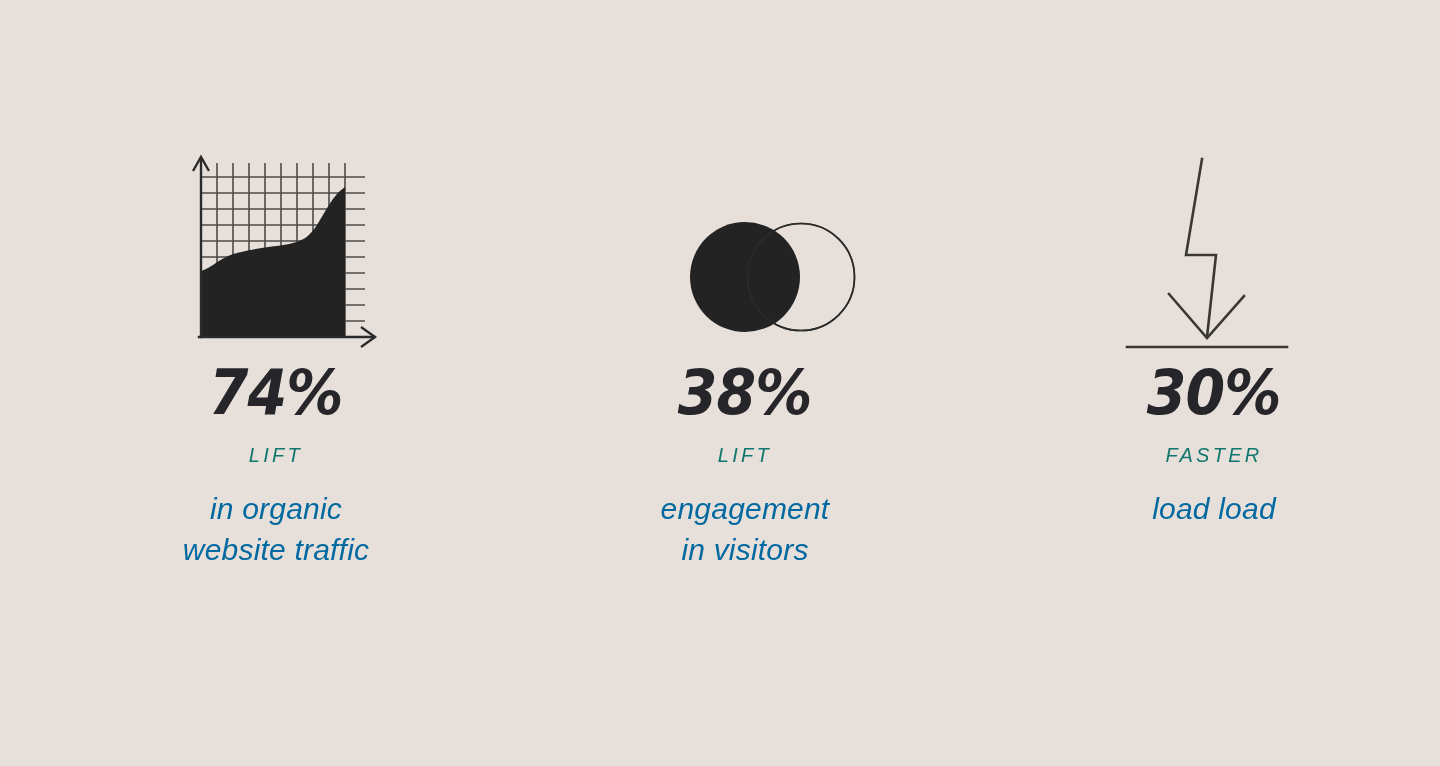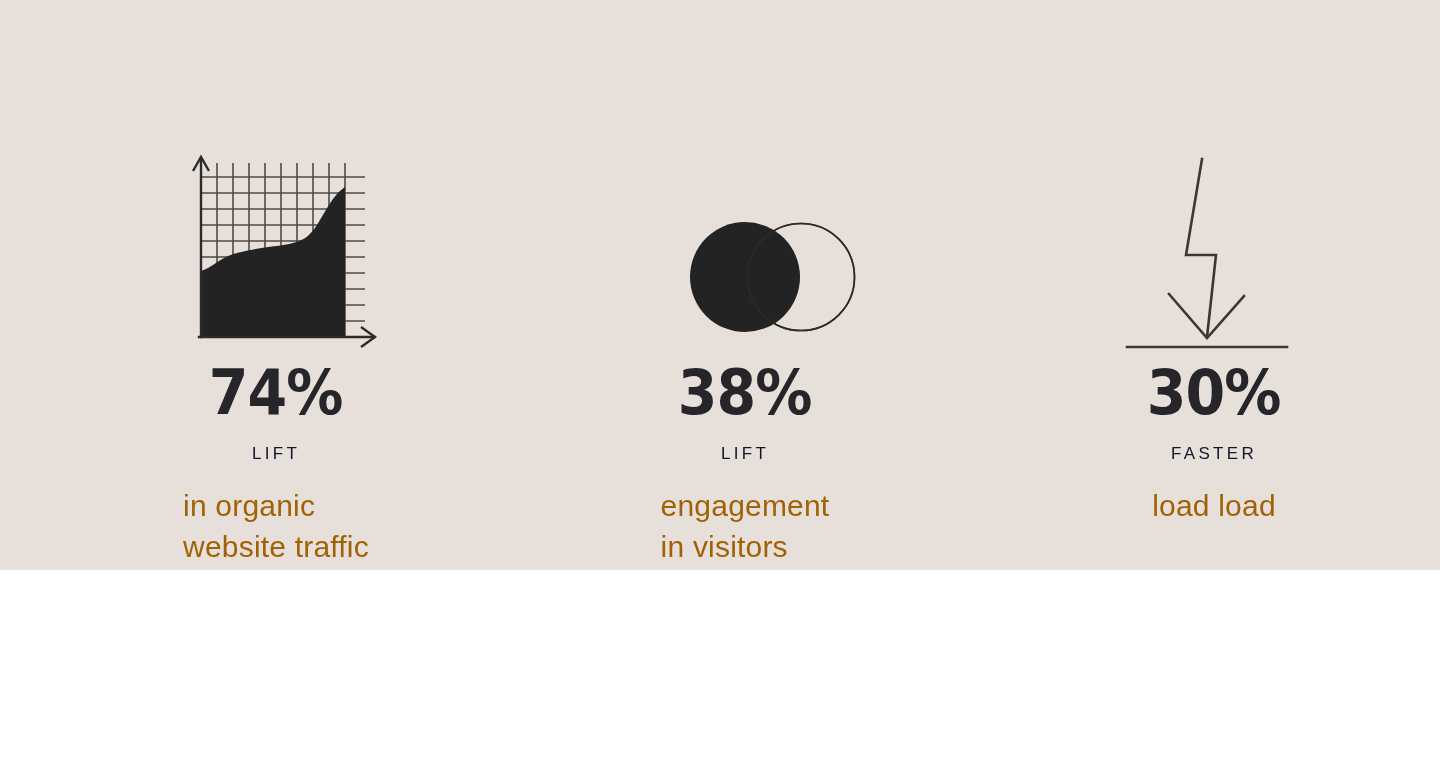--- a/index.html
+++ b/index.html
@@ -11,23 +11,24 @@
     width: 1440px;
     height: 766px;
     overflow: hidden;
     font-family: "Liberation Sans", sans-serif;
     -webkit-font-smoothing: antialiased;
   }
 
   #stats-board {
     position: relative;
     width: 1440px;
-    height: 570px;
+    height: 766px;
     background: #e7e0da;
     box-sizing: border-box;
+    font-style: italic;
   }
 
   .stats-row {
     position: absolute;
     top: 130px;
     left: 120px;
     width: 1250px;
     display: flex;
     flex-direction: row;
     align-items: flex-start;
@@ -58,35 +59,35 @@
     letter-spacing: -1px;
     color: #26262a;
     transform: scaleX(0.92);
     margin: 0 0 10px 0;
     white-space: nowrap;
   }
 
   .stat-kicker {
     font-family: "Liberation Sans", sans-serif;
     font-weight: 400;
-    font-size: 17px;
+    font-size: 20px;
     letter-spacing: 3.3px;
-    color: #0f172a;
+    color: #0f766e;
     text-transform: uppercase;
     margin: 10px 0 0 0;
     white-space: nowrap;
   }
 
   .stat-desc {
     font-family: "Liberation Sans", sans-serif;
     font-weight: 300;
     font-size: 30px;
     line-height: 1.36;
-    color: #a16207;
-    text-align: left;
+    color: #0369a1;
+    text-align: center;
     margin: 22px 0 0 0;
     letter-spacing: 0.2px;
     max-width: 300px;
   }
 
   .icon-svg { display: block; overflow: visible; }
 </style>
 </head>
 <body>
 

